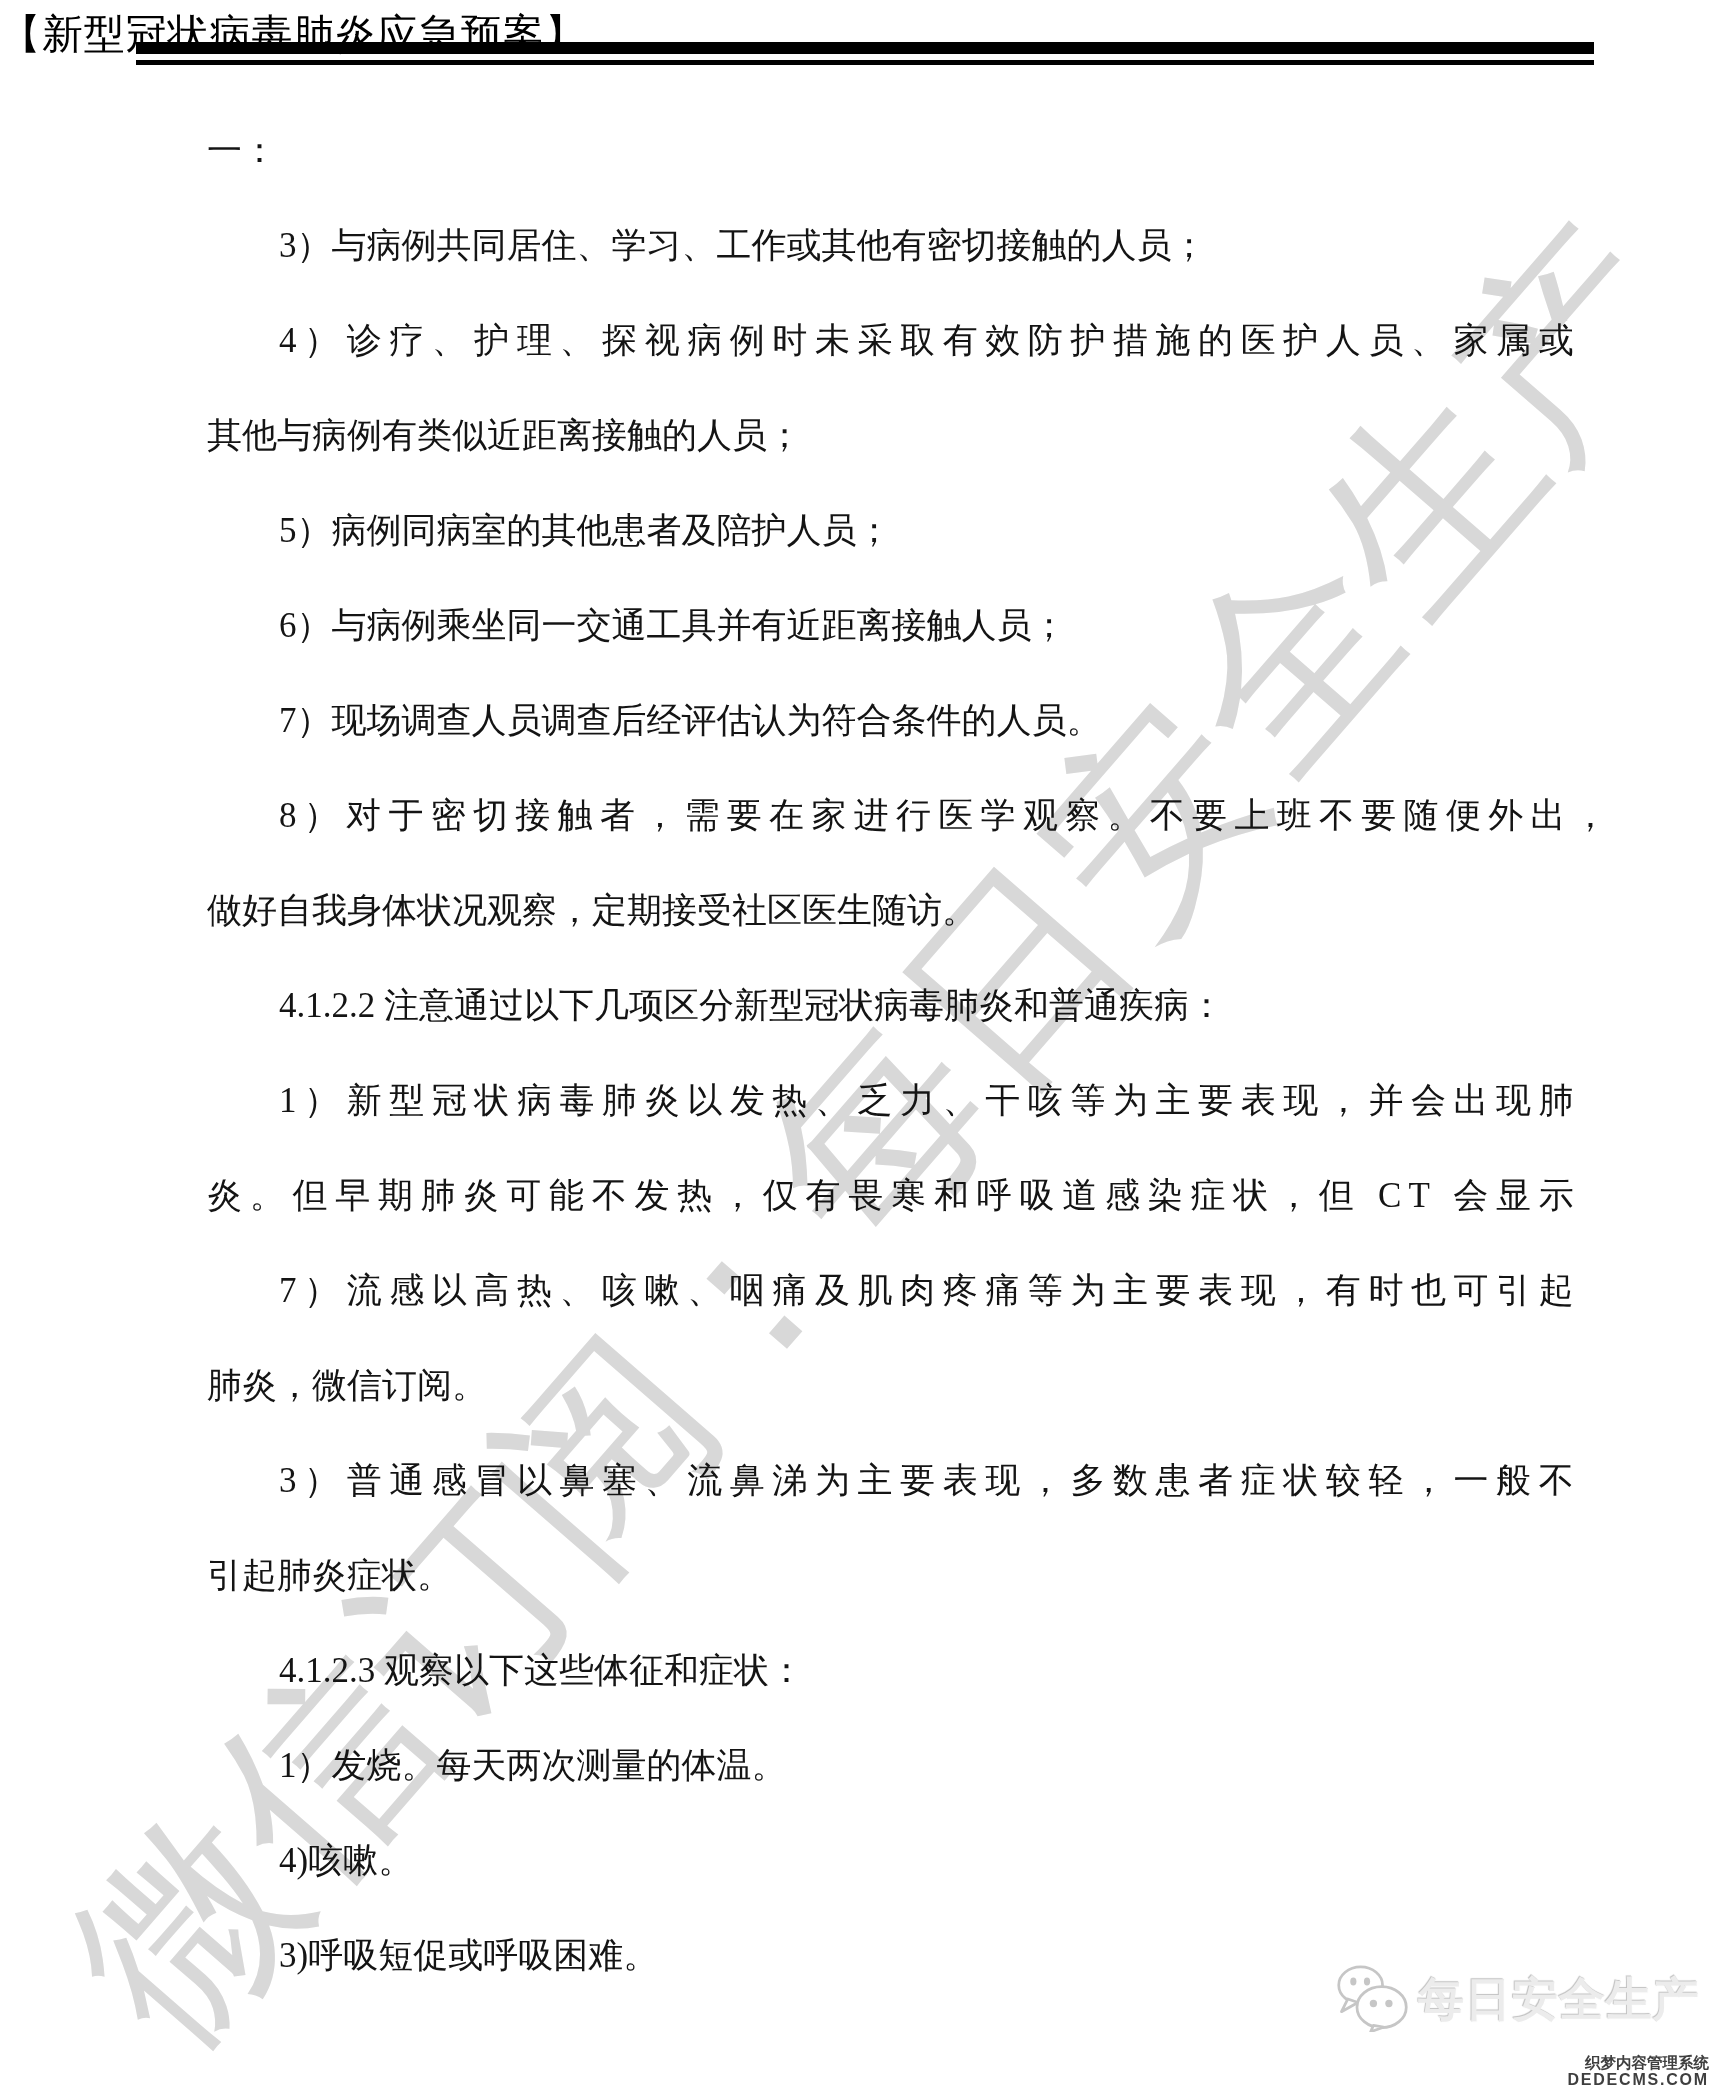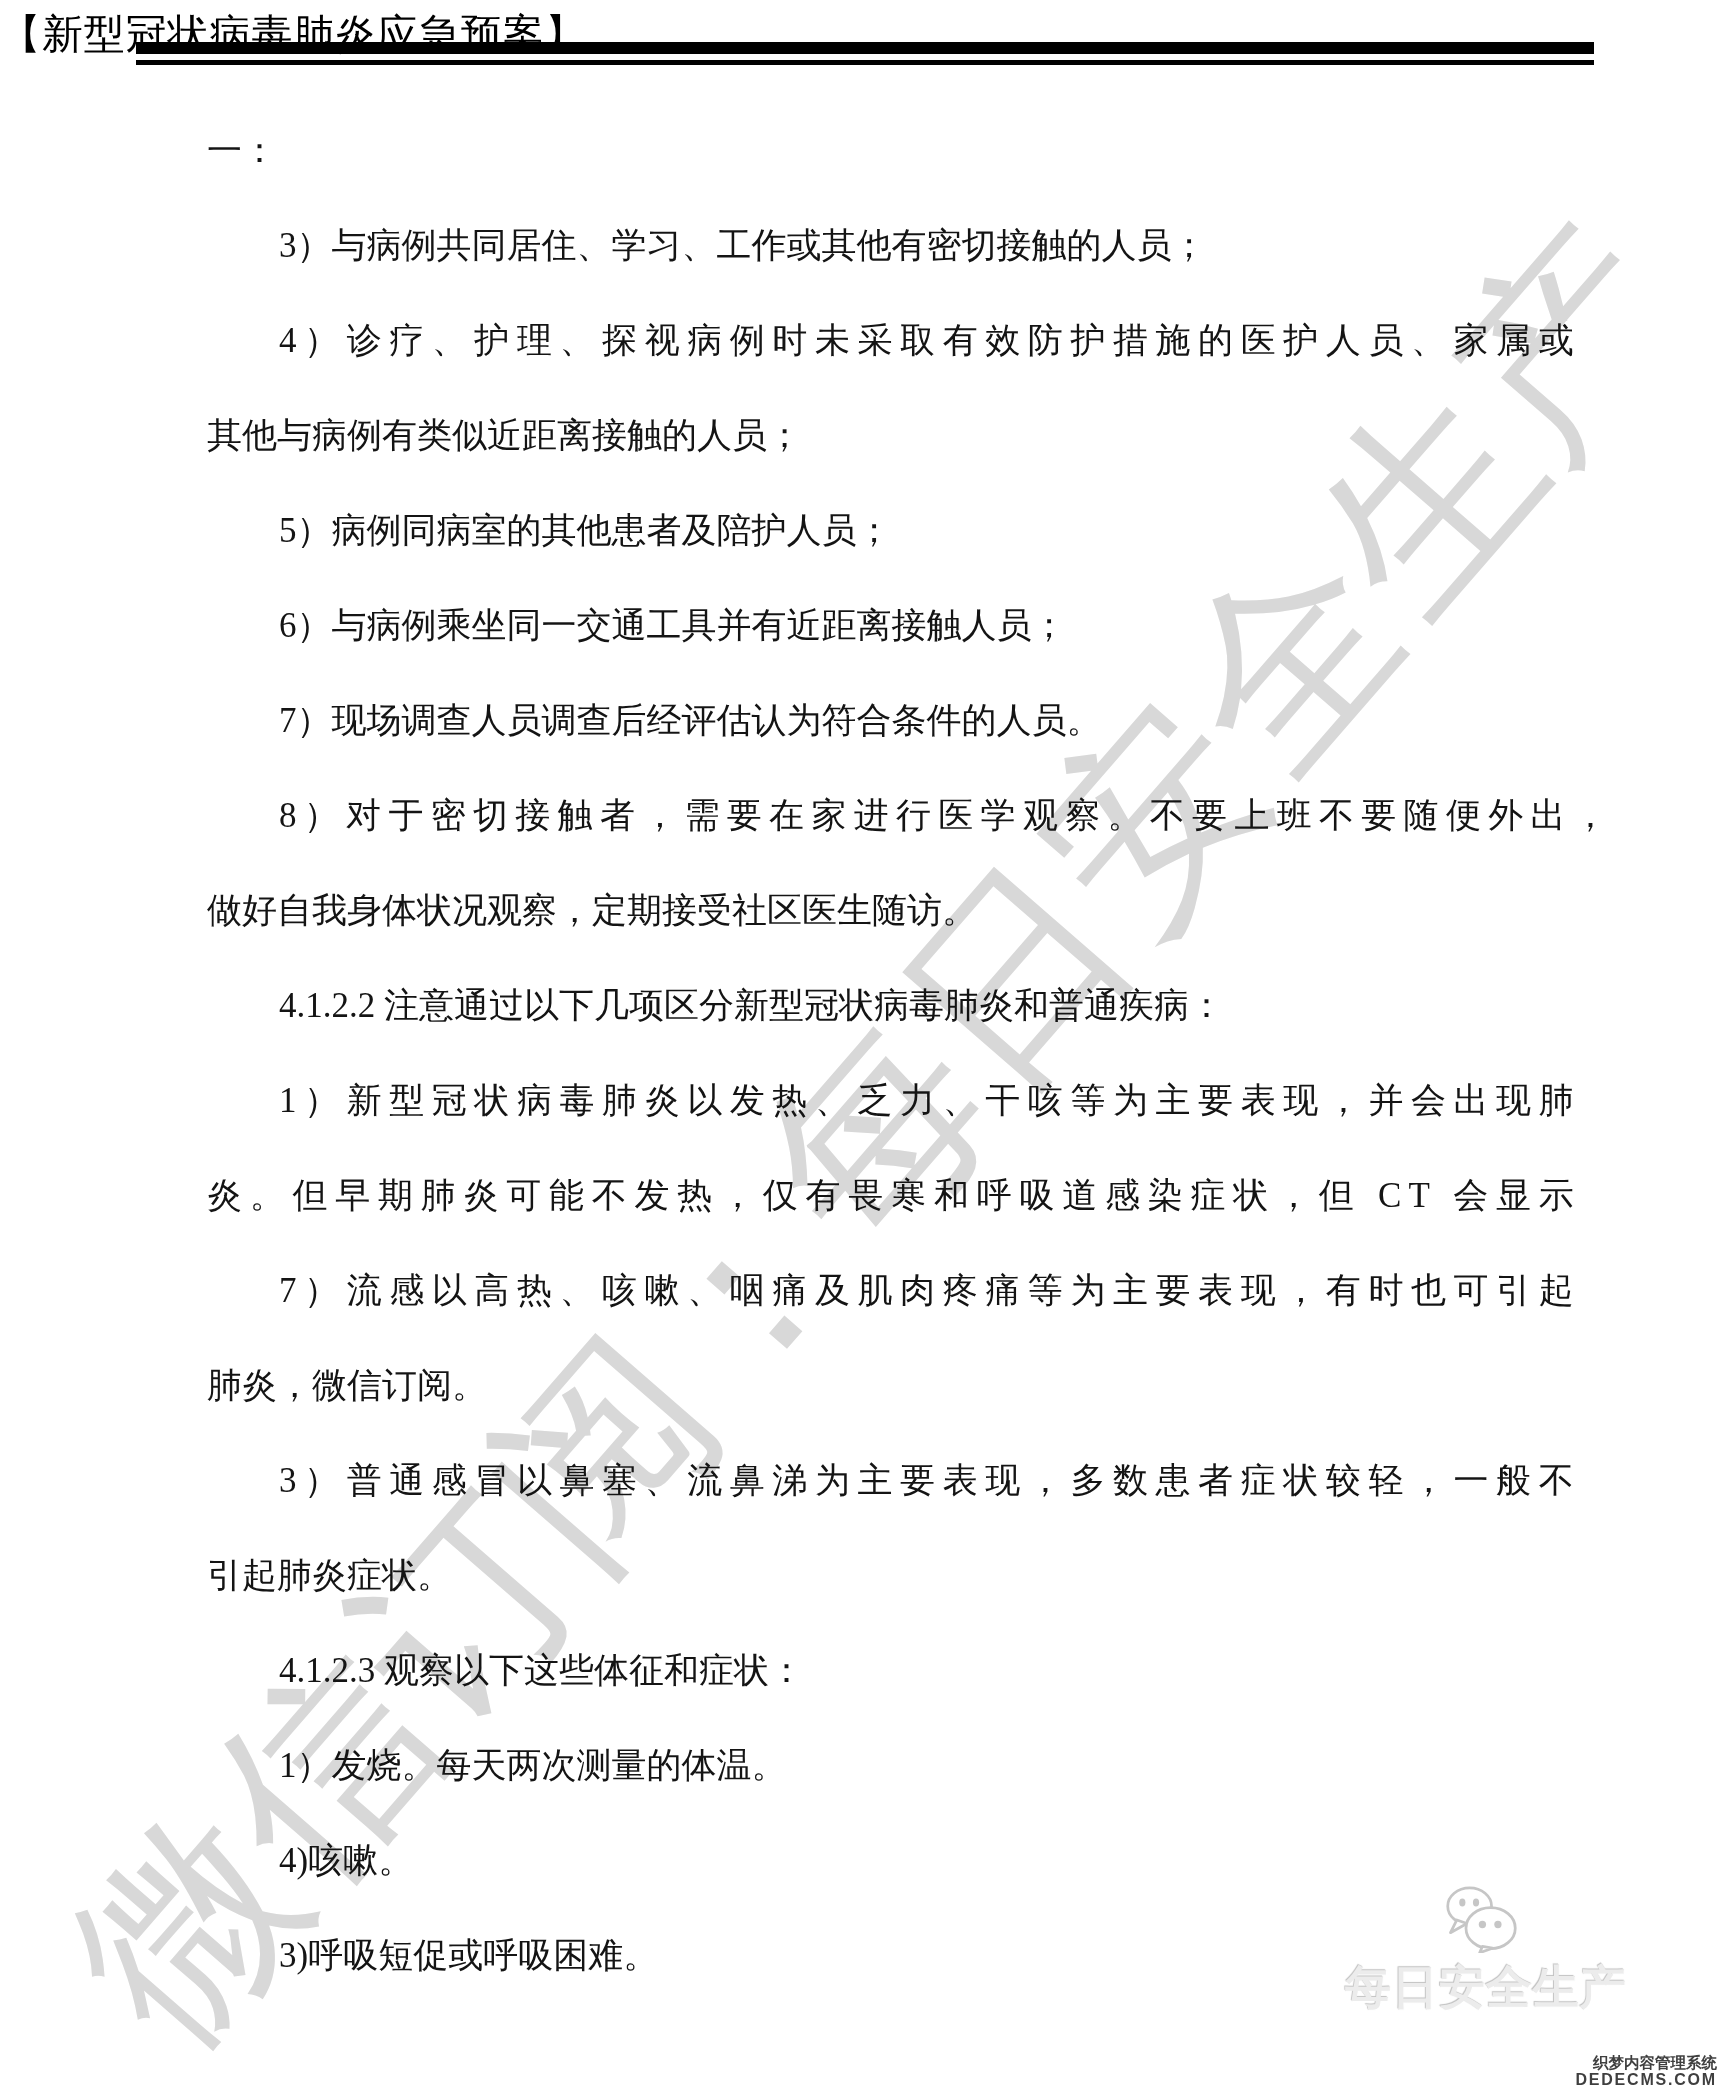--- a/index.html
+++ b/index.html
@@ -55,37 +55,36 @@
   .line.ind{padding-left:72px;}
   .line.fill{
     width:1374px;
     letter-spacing:7.3px;
     text-align-last:justify;
     text-justify:inter-character;
   }
   .line.ind.fill{width:1302px;}
   
   .brand{
-    position:absolute;left:1336px;top:1885px;
+    position:absolute;left:1336px;top:1964px;
     display:flex;align-items:center;
     z-index:2;
-    flex-direction:column;
   }
   .brand .logo{width:73px;height:68px;}
   .brand .brand-name{
     margin-left:9.1px;
     font-size:46px;font-weight:bold;
     color:#ececec;
     letter-spacing:0.9px;
     text-shadow:-0.9px -0.9px 0.9px #c2c2c2, 0.9px 0.9px 0.9px #ffffff, 0 0 0.9px #cccccc;
     white-space:nowrap;
   }
   
   .cms{
-    position:absolute;right:14px;bottom:3.7px;
+    position:absolute;right:22px;bottom:3.7px;
     text-align:right;z-index:4;
     font-family:"Liberation Sans","DejaVu Sans",sans-serif;
   }
   .cms .cms-line1{
     font-size:15.5px;font-weight:bold;color:#3f3f3f;
     text-shadow:0 0 1.8px #ffffff,0 0 2.7px #ffffff;
     line-height:16.4px;
   }
   .cms .cms-line2{
     font-size:16px;font-weight:bold;color:#3f3f3f;

